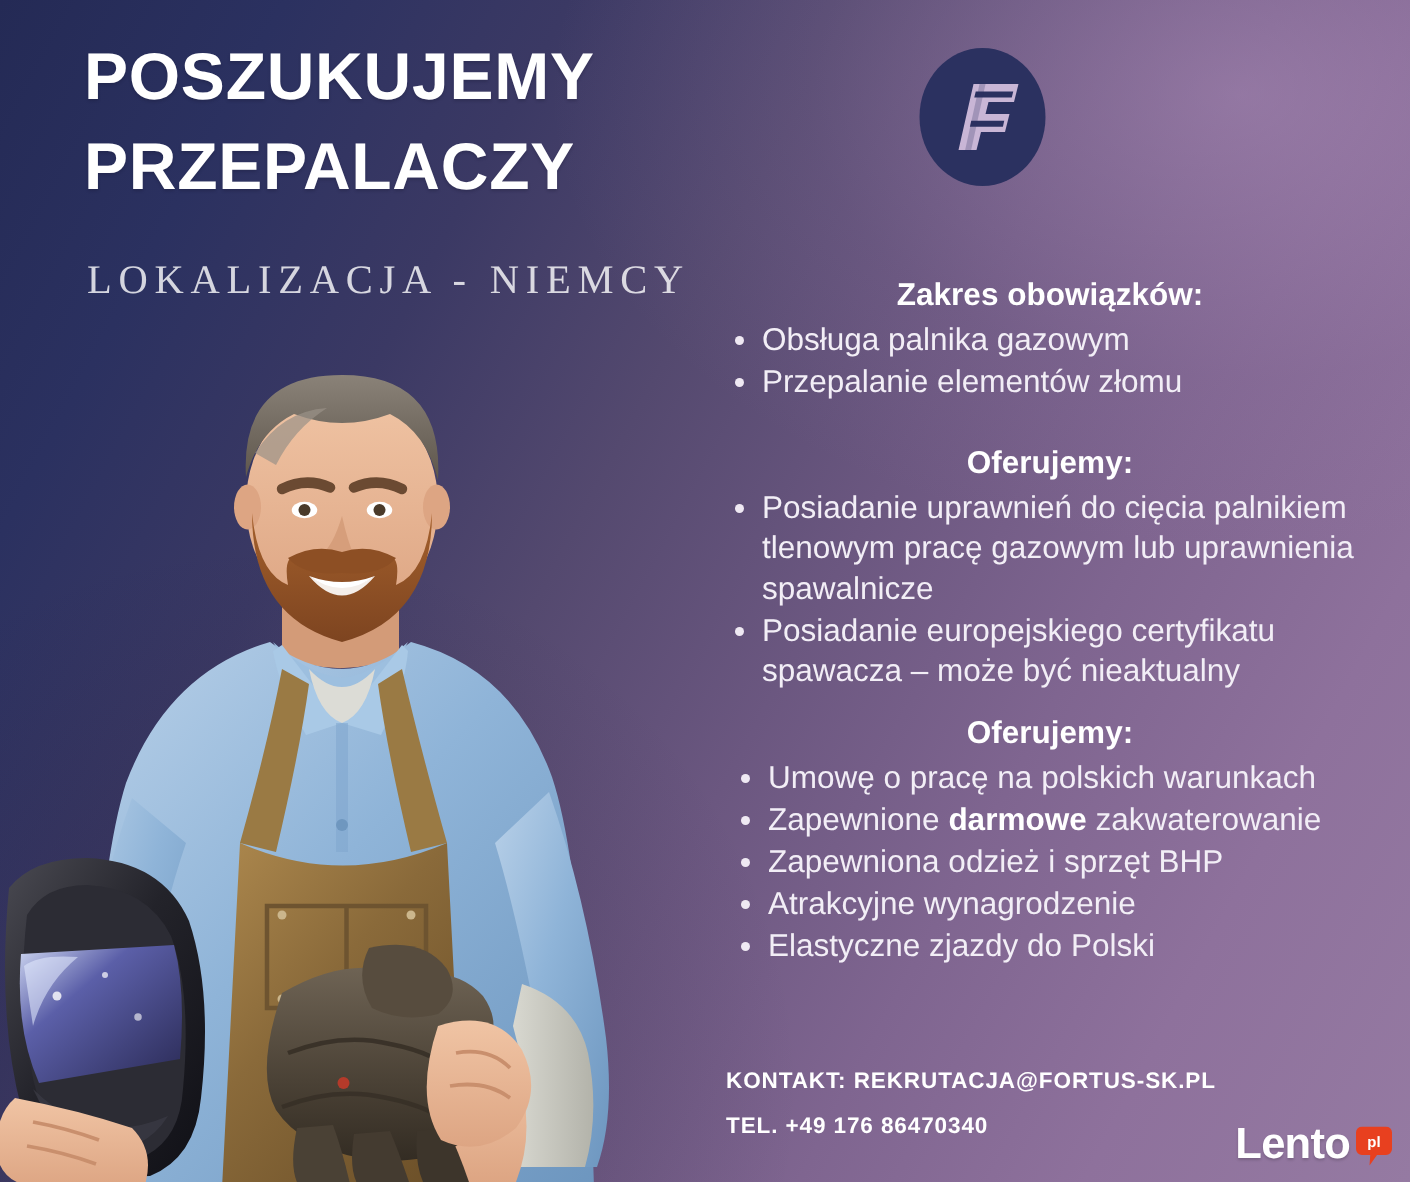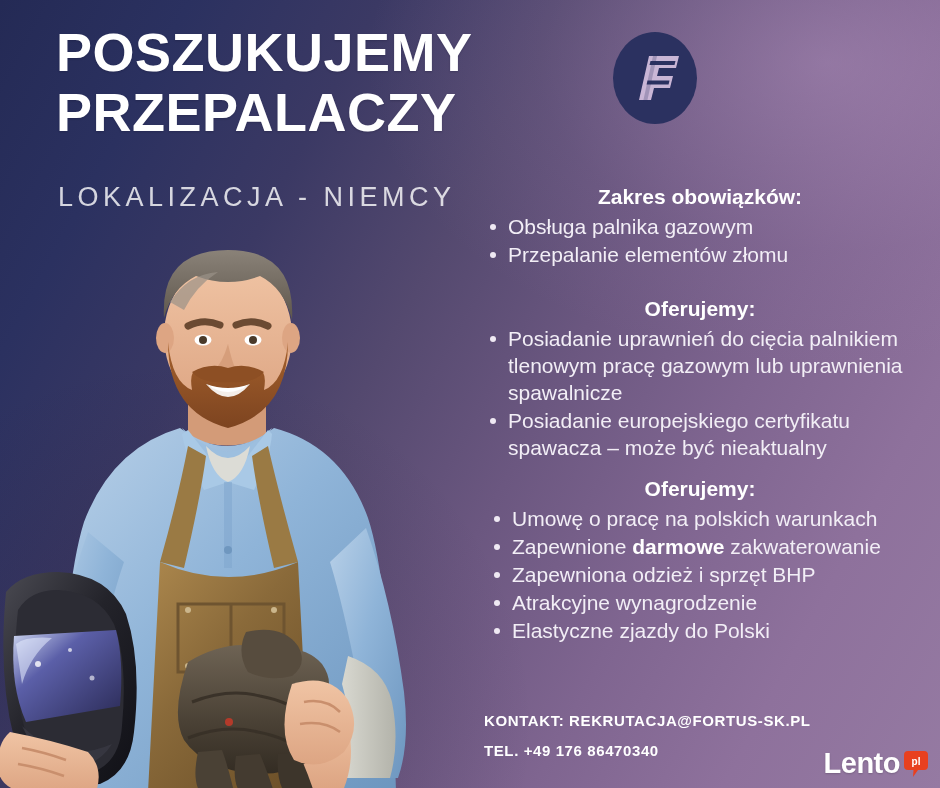--- a/index.html
+++ b/index.html
@@ -38,38 +38,39 @@
     background:radial-gradient(ellipse 520px 520px at 18% 92%,
       rgba(30,26,58,0.30) 0%, rgba(30,26,58,0.0) 70%);
     pointer-events:none;
   }
 
   
   #headline {
     position:absolute; left:56px; top:22px;
     color:#ffffff;
     font-weight:900;
-    font-size:54px;
+    font-size:44px;
     line-height:60px;
     letter-spacing:0.5px;
     text-transform:uppercase;
     font-stretch:expanded;
     white-space:nowrap;
     text-shadow:0 1px 2px rgba(20,18,45,0.25);
   }
   #headline .ln { display:block; }
 
   
   #location {
-    position:absolute; left:58px; top:182px;
+    position:absolute; left:58px; top:171px;
     color:rgba(255,255,255,0.80);
     font-size:27px;
     font-weight:300;
     letter-spacing:4.5px;
     white-space:nowrap;
+    font-family:Liberation Serif, serif;
   }
 
   
   #logo {
     position:absolute; left:609px; top:32px;
     display:flex; align-items:center; gap:14px;
   }
   #logo-mark { width:92px; height:92px; display:block; }
   #logo-word {
     color:#2b3160;

